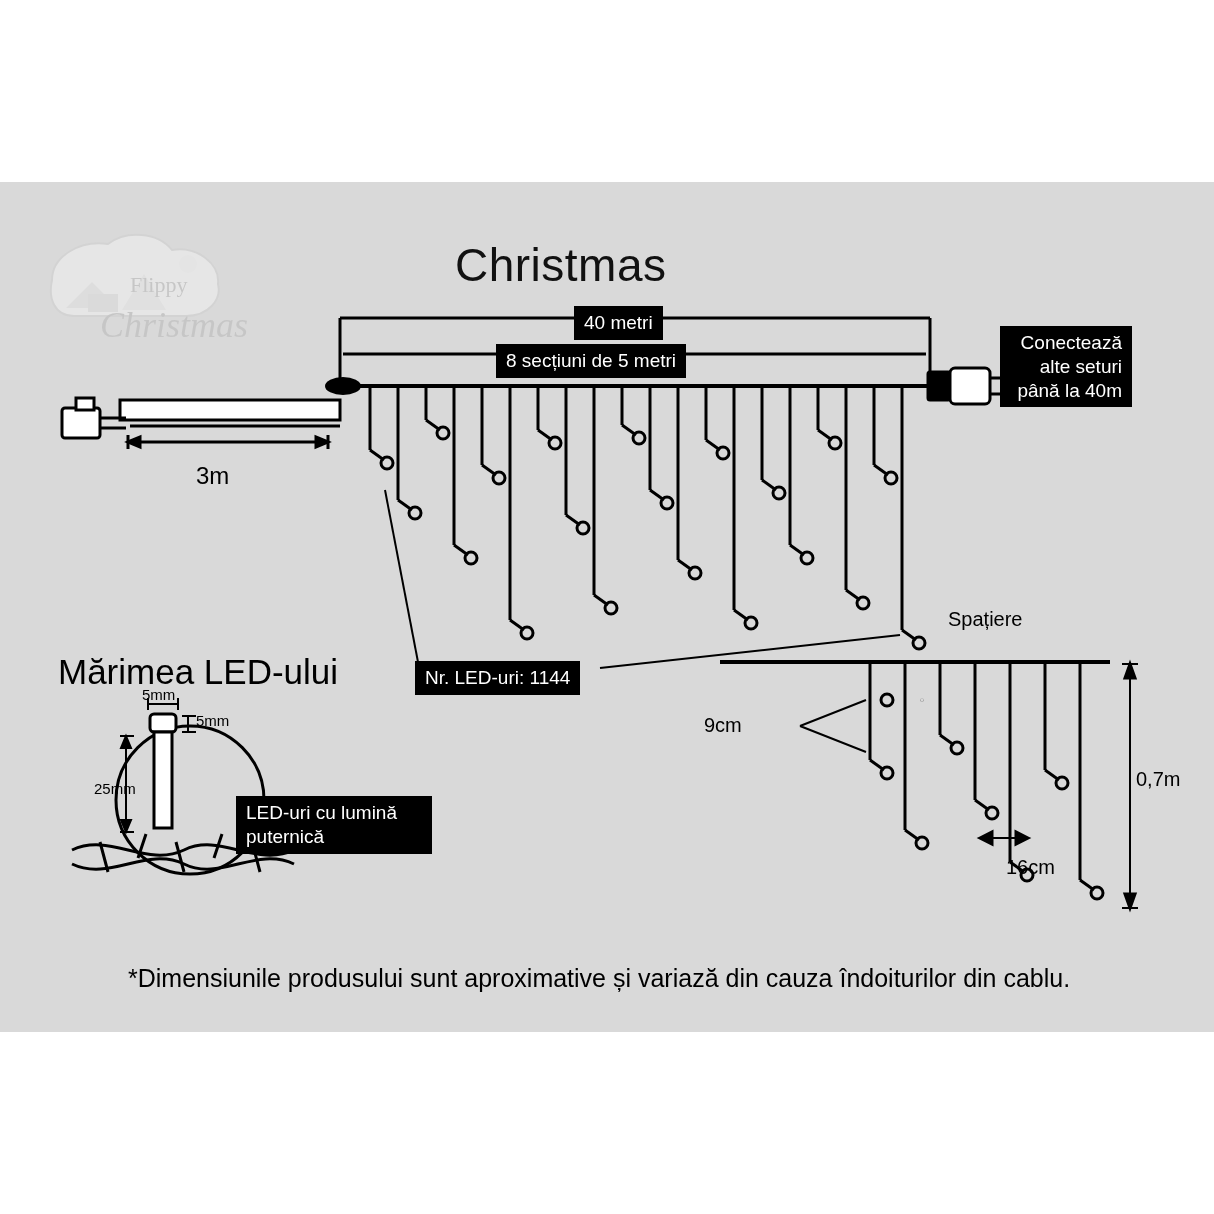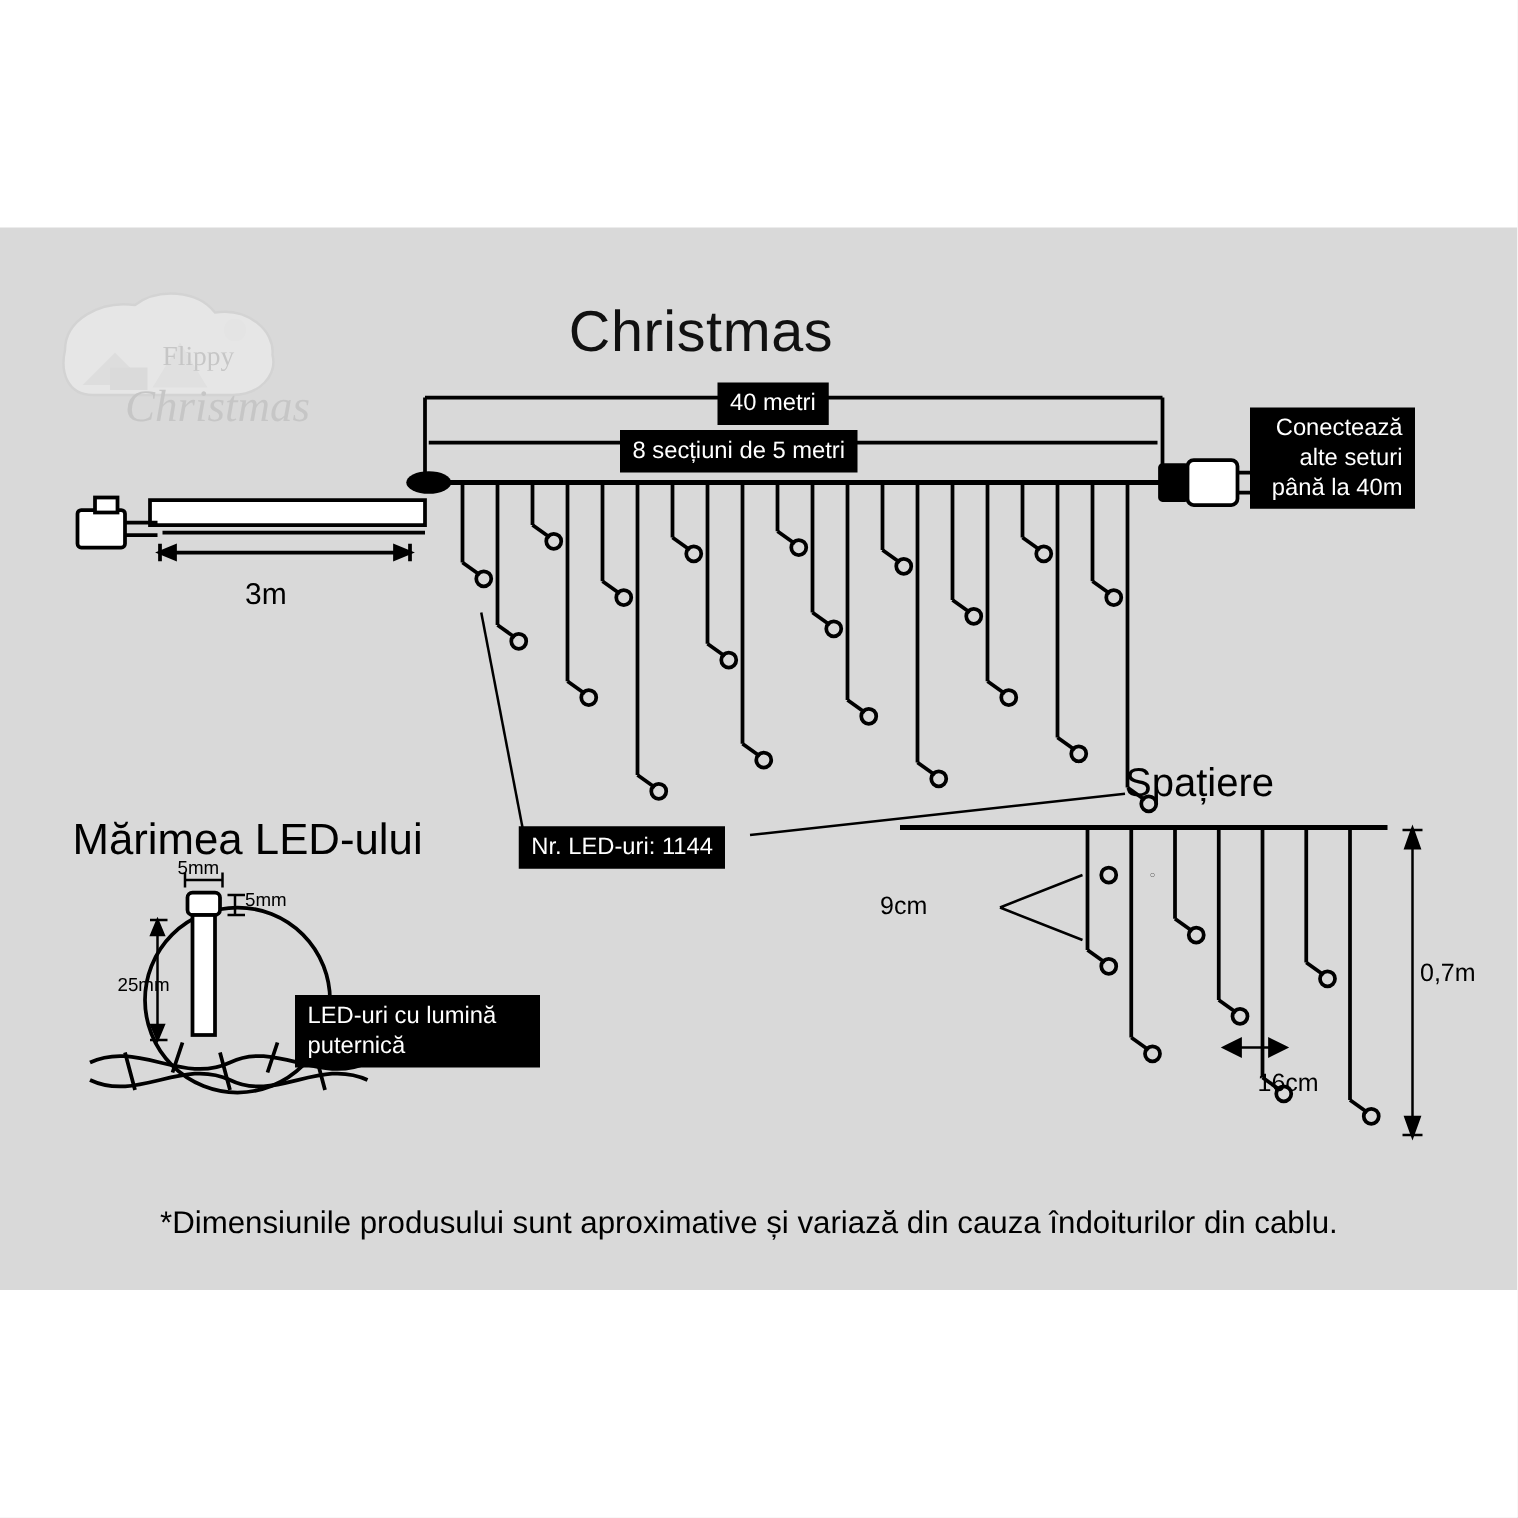--- a/index.html
+++ b/index.html
@@ -141,21 +141,21 @@
   </div>
 
   <div class="abs lbl" style="left:574px;top:306px;">40 metri</div>
   <div class="abs lbl" style="left:496px;top:344px;">8 secțiuni de 5 metri</div>
   <div class="abs plain" style="left:196px;top:462px;font-size:24px;">3m</div>
   <div class="abs lbl" style="left:1000px;top:326px;width:112px;text-align:right;">Conectează
 alte seturi
 până la 40m</div>
   <div class="abs lbl" style="left:415px;top:661px;">Nr. LED-uri: 1144</div>
 
-  <div class="abs plain" style="left:900px;top:608px;font-size:32px;">Spațiere</div>
+  <div class="abs plain" style="left:948px;top:608px;font-size:20px;">Spațiere</div>
   <div class="abs" style="left:690px;top:640px;width:480px;height:300px;">
     <svg width="480" height="300" viewBox="0 0 480 300">
       <g stroke="#000" fill="none" stroke-width="3">
         <path d="M30 22 L420 22" stroke-width="4"></path>
 
         <path d="M180 24 L180 120"></path>
           <path d="M180 120 l14 10"></path>
           <circle cx="197" cy="133" r="6"></circle>
         <path d="M215 24 L215 190"></path>
           <path d="M215 190 l14 10"></path>

